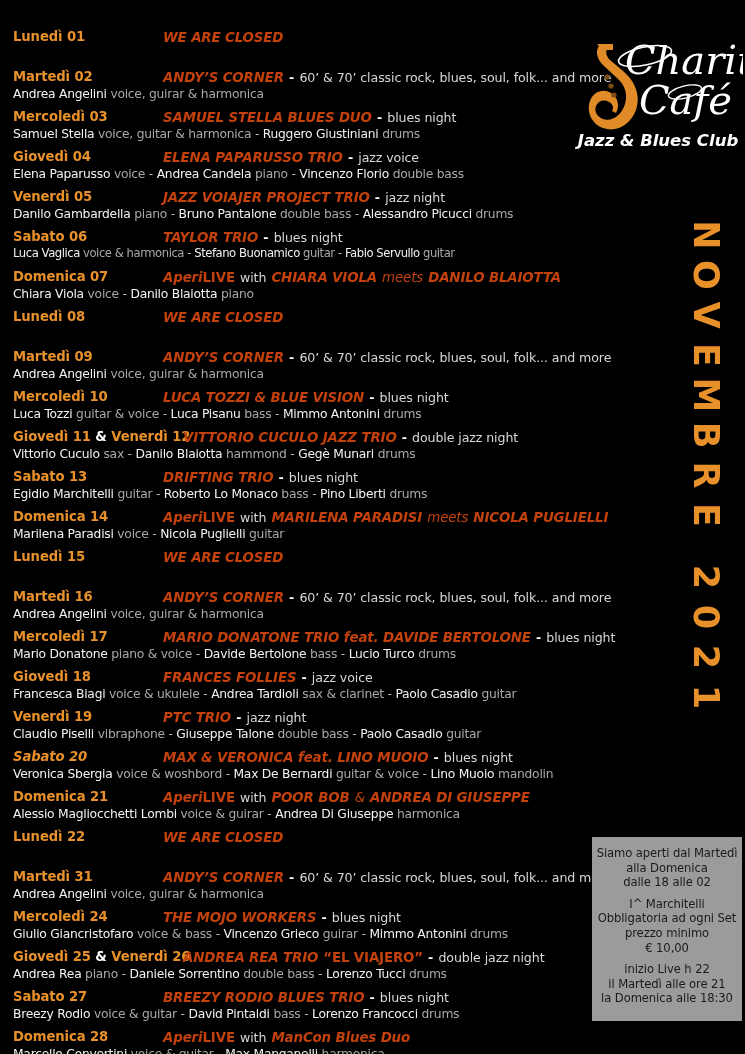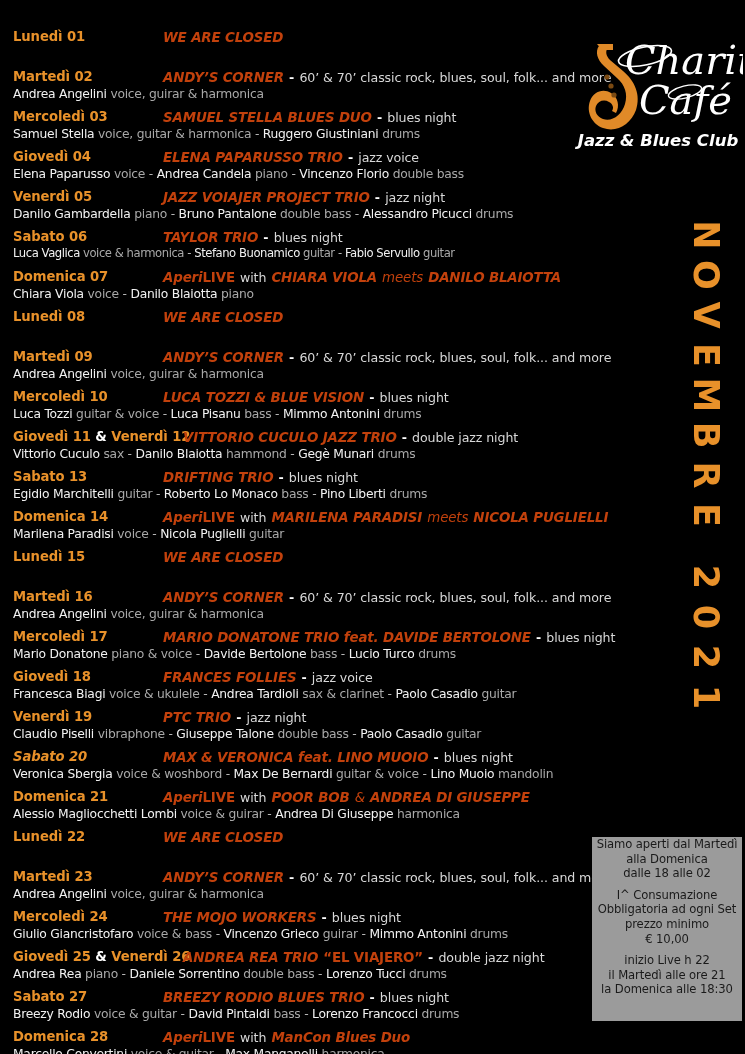--- a/index.html
+++ b/index.html
@@ -151,20 +151,21 @@
     position: absolute;
     left: 592px;
     top: 837px;
     width: 150px;
     height: 184px;
     background: #9b9b9b;
     color: #1a1a1a;
     font-size: 11.6px;
     line-height: 14.6px;
     text-align: center;
+    padding-top: 9px;
     letter-spacing: -0.1px;
   }
 
   #info-box .blk { margin-bottom: 7px; }
   #info-box .blk:last-child { margin-bottom: 0; }
 </style>
 </head>
 <body>
 
 <div id="program">
@@ -310,21 +311,21 @@
     </div>
     <div class="entry">
       <div class="line-main">
         <span class="date" style="width: 150px;">Lunedì 22</span>
         <span class="title-wrap"><span class="act">WE ARE CLOSED</span></span>
       </div>
       <div style="height: 17px;"></div>
     </div>
     <div class="entry">
       <div class="line-main">
-        <span class="date" style="width: 150px;">Martedì 23</span>
+        <span class="date" style="width: 150px;">Martedì 31</span>
         <span class="title-wrap"><span class="act">ANDY’S CORNER</span> <span class="dash">-</span> <span class="genre">60’ &amp; 70’ classic rock, blues, soul, folk... and more</span></span>
       </div>
       <div class="line-sub"><span class="nm">Andrea</span> <span class="nm">Angelini</span> <span class="inst">voice,</span> <span class="inst">guirar</span> <span class="inst">&amp;</span> <span class="inst">harmonica</span></div>
     </div>
     <div class="entry">
       <div class="line-main">
         <span class="date" style="width: 150px;">Mercoledì 24</span>
         <span class="title-wrap"><span class="act">THE MOJO WORKERS</span> <span class="dash">-</span> <span class="genre">blues night</span></span>
       </div>
       <div class="line-sub"><span class="nm">Giulio</span> <span class="nm">Giancristofaro</span> <span class="inst">voice</span> <span class="inst">&amp;</span> <span class="inst">bass</span> <span class="sep">-</span> <span class="nm">Vincenzo</span> <span class="nm">Grieco</span> <span class="inst">guirar</span> <span class="sep">-</span> <span class="nm">Mimmo</span> <span class="nm">Antonini</span> <span class="inst">drums</span></div>
@@ -389,21 +390,21 @@
     <div class="mv">1</div>
   </div>
 
 <div id="info-box">
   <div class="blk">
       <div>Siamo aperti dal Martedì</div>
       <div>alla Domenica</div>
       <div>dalle 18 alle 02</div>
     </div>
   <div class="blk">
-      <div>I^ Consumazione</div>
+      <div>I^ Marchitelli</div>
       <div>Obbligatoria ad ogni Set</div>
       <div>prezzo minimo</div>
       <div>€ 10,00</div>
     </div>
   <div class="blk">
       <div>inizio Live h 22</div>
       <div>il Martedì alle ore 21</div>
       <div>la Domenica alle 18:30</div>
     </div>
 </div>

